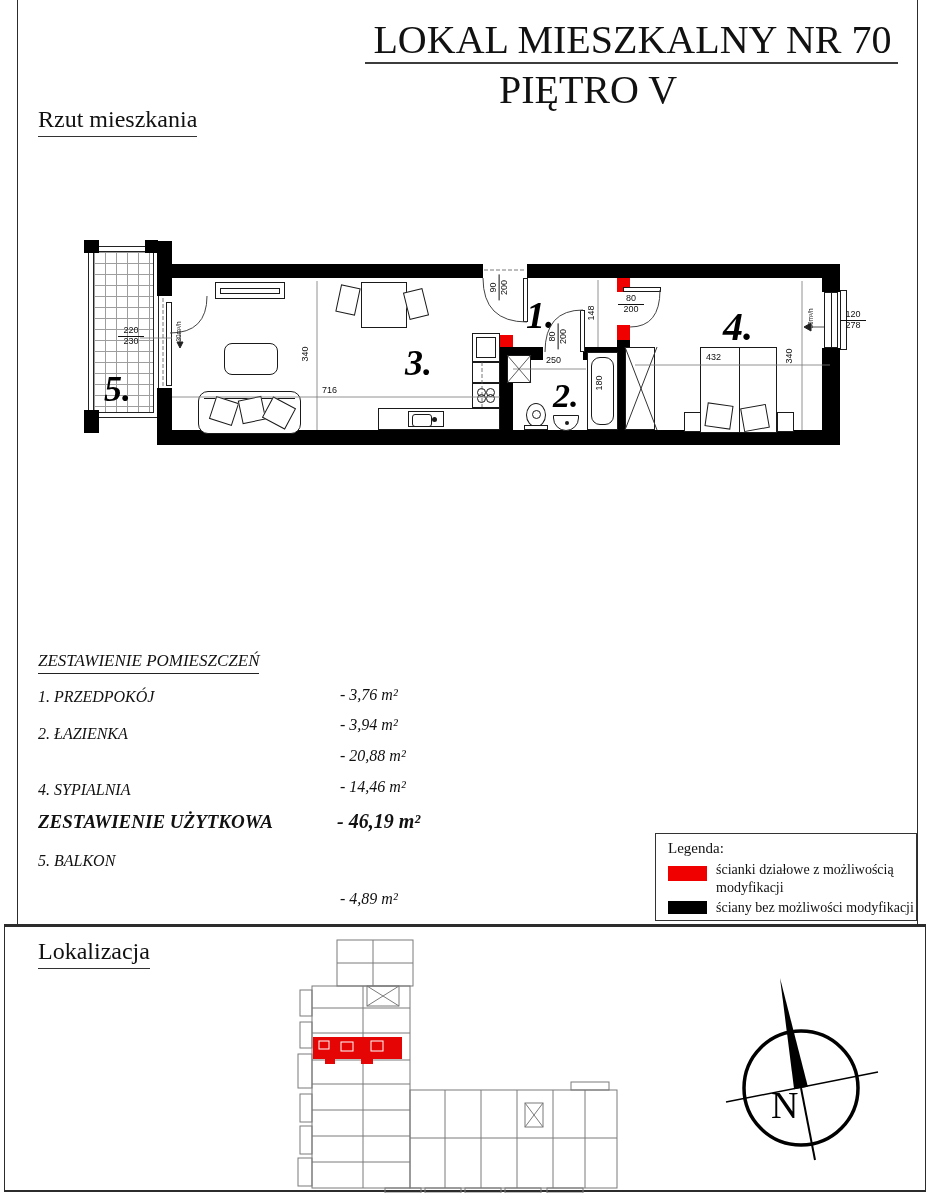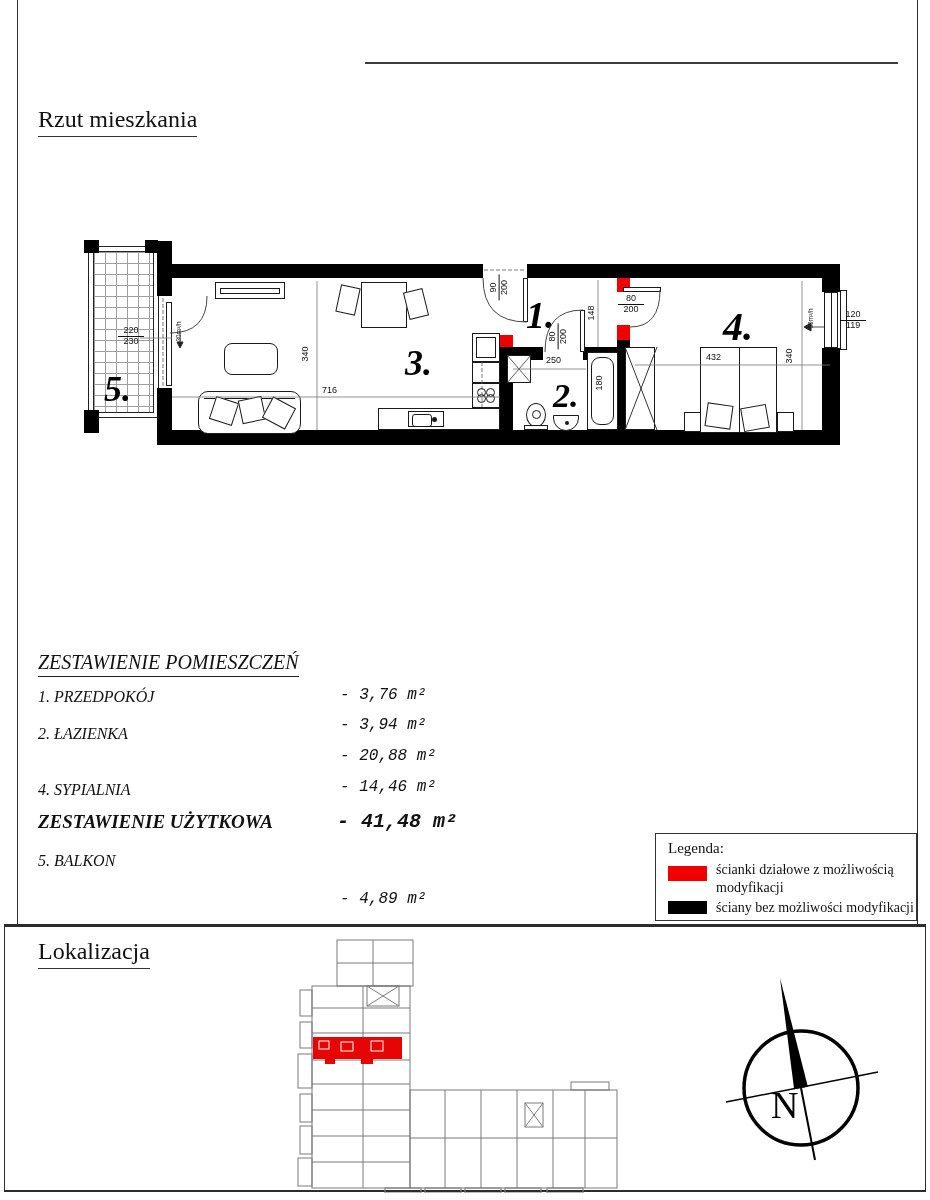--- a/index.html
+++ b/index.html
@@ -15,42 +15,44 @@
         font-family:"Liberation Sans",sans-serif;font-size:9px;line-height:1.1;color:#111;}
   .frac .bar{width:26px;border-top:1px solid #111;margin:0;}
   .frac.rot{transform:rotate(-90deg);transform-origin:center;}
   .room-label{position:absolute;font-style:italic;font-weight:bold;font-size:36px;
         font-family:"Liberation Serif",serif;color:#000;}
   .tiny-rot{position:absolute;font-family:"Liberation Sans",sans-serif;font-size:6.5px;color:#222;
         transform:rotate(-90deg);transform-origin:center;white-space:nowrap;}
   .heading{position:absolute;font-size:24px;color:#111;}
   .heading .u{border-bottom:1.5px solid #333;padding-bottom:3px;display:inline-block;}
   .tbl-row{position:absolute;font-style:italic;font-size:16px;color:#111;white-space:nowrap;}
-  .tbl-val{position:absolute;font-style:italic;font-size:16px;color:#111;white-space:nowrap;font-family:Liberation Mono, monospace;}
+  .tbl-val{position:absolute;font-style:italic;font-size:16px;color:#111;white-space:nowrap;}
   .legend-box{position:absolute;border:1px solid #333;background:#fff;box-sizing:border-box;}
   .legend-text{position:absolute;font-size:14px;line-height:1.25;color:#111;}
   .swatch{position:absolute;}
   .swatch-red{background:#f10000;}
   .swatch-black{background:#000;}
   .border-line{position:absolute;background:#2c2c2c;}
   svg{display:block;}
 </style>
 </head>
 <body>
 
 <div id="page">
 
   <div class="border-line" style="left:17px;top:0;width:1px;height:924px"></div>
   <div class="border-line" style="left:917px;top:0;width:1px;height:924px"></div>
   <div class="border-line" style="left:4px;top:924px;width:922px;height:3px"></div>
   <div class="border-line" style="left:4px;top:924px;width:1px;height:268px"></div>
   <div class="border-line" style="left:925px;top:924px;width:1px;height:268px"></div>
   <div class="border-line" style="left:4px;top:1190px;width:922px;height:2px"></div>
 
+  <div class="abs" style="left:365px;top:16px;width:535px;text-align:center;font-size:40px;">LOKAL MIESZKALNY NR 70</div>
   <div class="abs" style="left:365px;top:62px;width:533px;height:2px;background:#3c3c3c;"></div>
+  <div class="abs" style="left:283px;top:66px;width:610px;text-align:center;font-size:40px;">PIĘTRO V</div>
 
   <div class="heading" style="left:38px;top:106px;">
     <span class="u">Rzut mieszkania</span>
   </div>
 
   <div class="abs" style="left:88px;top:246px;width:71px;height:172px;border:1px solid #222;box-sizing:border-box;">
     <div style="position:absolute;left:4px;top:4px;right:4px;bottom:4px;border:1px solid #222;
       background-image:repeating-linear-gradient(#9e9e9e 0 1px,transparent 1px 11px),repeating-linear-gradient(90deg,#9e9e9e 0 1px,transparent 1px 11px);"></div>
   </div>
   <div class="wall" style="left:84px;top:240px;width:15px;height:13px"></div>
@@ -191,47 +193,47 @@
     <span>200</span>
   </div>
   <div class="frac" style="left:618px;top:294px;">
     <span>80</span>
     <span class="bar"></span>
     <span>200</span>
   </div>
   <div class="frac" style="left:840px;top:310px;">
     <span>120</span>
     <span class="bar"></span>
-    <span>119</span>
+    <span>278</span>
   </div>
   <div class="dim rot" style="left:583px;top:308px;">148</div>
   <div class="dim" style="left:546px;top:355px;">250</div>
   <div class="dim rot" style="left:591px;top:378px;">180</div>
   <div class="dim" style="left:322px;top:385px;">716</div>
   <div class="dim rot" style="left:297px;top:349px;">340</div>
   <div class="dim" style="left:706px;top:352px;">432</div>
   <div class="dim rot" style="left:781px;top:351px;">340</div>
   <div class="tiny-rot" style="left:168px;top:328px;">30m³/h</div>
   <div class="tiny-rot" style="left:800px;top:315px;">30m³/h</div>
 
-  <div class="tbl-row" style="left:38px;top:651px;font-size:20px;border-bottom:1px solid #222;padding-bottom:2px;">ZESTAWIENIE POMIESZCZEŃ</div>
+  <div class="tbl-row" style="left:38px;top:651px;font-size:17px;border-bottom:1px solid #222;padding-bottom:2px;">ZESTAWIENIE POMIESZCZEŃ</div>
 
   <div class="tbl-row" style="left:38px;top:688px;">1. PRZEDPOKÓJ</div>
   <div class="tbl-val" style="left:340px;top:686px;">- 3,76 m²</div>
 
   <div class="tbl-row" style="left:38px;top:725px;">2. ŁAZIENKA</div>
   <div class="tbl-val" style="left:340px;top:716px;">- 3,94 m²</div>
 
   <div class="tbl-val" style="left:340px;top:747px;">- 20,88 m²</div>
 
   <div class="tbl-row" style="left:38px;top:781px;">4. SYPIALNIA</div>
   <div class="tbl-val" style="left:340px;top:778px;">- 14,46 m²</div>
 
   <div class="tbl-row" style="left:38px;top:811px;font-weight:bold;font-size:19px;">ZESTAWIENIE UŻYTKOWA</div>
-  <div class="tbl-val" style="left:337px;top:810px;font-weight:bold;font-size:20px;">- 41,48 m²</div>
+  <div class="tbl-val" style="left:337px;top:810px;font-weight:bold;font-size:20px;">- 46,19 m²</div>
 
   <div class="tbl-row" style="left:38px;top:852px;">5. BALKON</div>
   <div class="tbl-val" style="left:340px;top:890px;">- 4,89 m²</div>
 
   <div class="legend-box" style="left:655px;top:833px;width:262px;height:88px;"></div>
   <div class="legend-text" style="left:668px;top:839px;font-size:15px;">Legenda:</div>
   <div class="swatch swatch-red" style="left:668px;top:866px;width:39px;height:15px;"></div>
   <div class="legend-text" style="left:716px;top:861px;width:196px;">ścianki działowe z możliwością modyfikacji</div>
   <div class="swatch swatch-black" style="left:668px;top:901px;width:39px;height:13px;"></div>
   <div class="legend-text" style="left:716px;top:899px;width:200px;">ściany bez możliwości modyfikacji</div>

